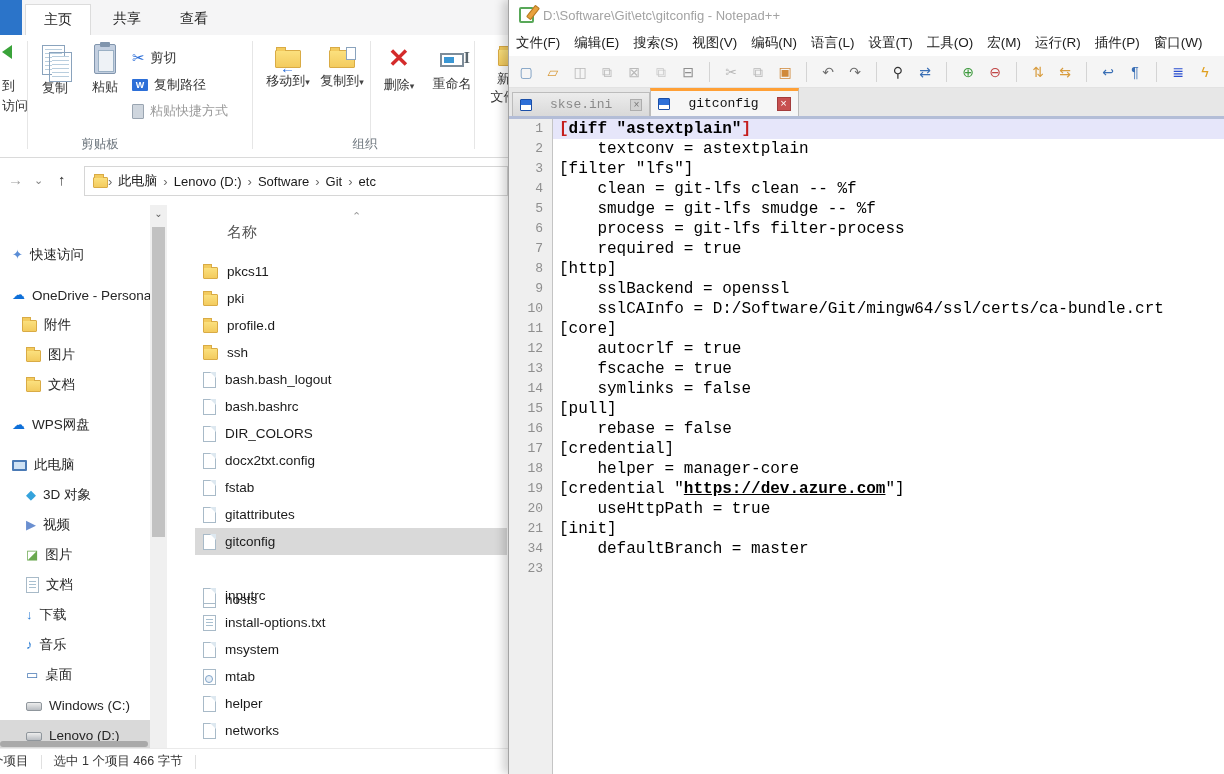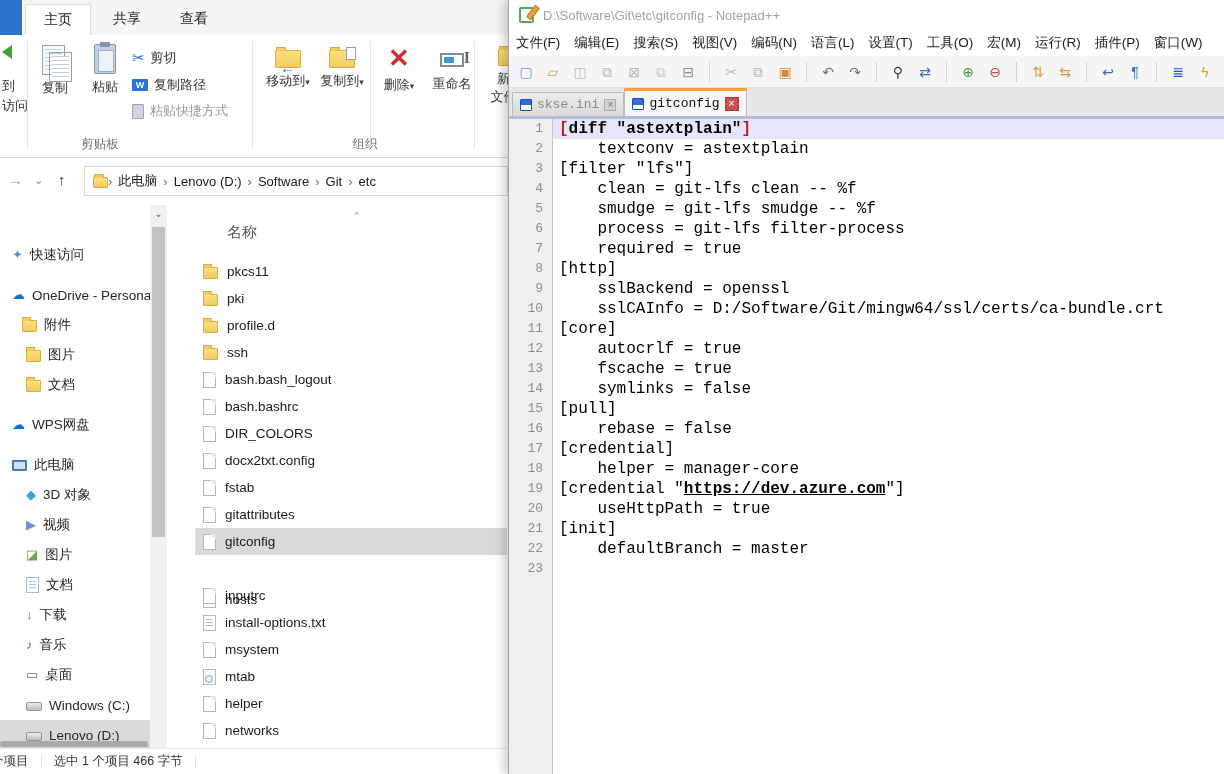--- a/index.html
+++ b/index.html
@@ -134,21 +134,21 @@
   .n-menu { position:absolute; left:0; top:30px; right:0; height:26px; background:#fff;
             display:flex; overflow:hidden; }
   .n-menu .mitem { padding:0 7px; line-height:26px; font-size:13.5px; color:#1c1c1c; white-space:nowrap; }
   .n-tbar { position:absolute; left:0; top:56px; right:0; height:32px; background:#f5f5f5;
             border-bottom:1px solid #e2e2e2; display:flex; align-items:center; padding-left:8px;
             gap:9px; overflow:hidden; }
   .tbi { flex:none; width:18px; height:18px; text-align:center; line-height:18px; font-size:14px; }
   .tbsep { flex:none; width:1px; height:20px; background:#d4d4d4; margin:0 3px; }
   .n-tabs { position:absolute; left:0; top:88px; right:0; height:28px; background:#e7e7e7;
             display:flex; align-items:flex-end; padding-left:3px; overflow:hidden; }
-  .ntab { flex:none; height:24px; display:flex; align-items:center; gap:5px; padding:0 7px;
+  .ntab { flex:none; height:24px; display:flex; align-items:center; gap:18px; padding:0 7px;
           background:linear-gradient(#ececec,#d9d9d9); border:1px solid #bcbcbc; border-bottom:none;
           font-family:"Liberation Mono",monospace; font-size:13px; color:#8a8a8a; }
   .ntab.active { height:28px; background:#f6f6f6; border-top:3px solid #ffa036; color:#111; }
   .flop { width:12px; height:12px; border:1px solid #1b4fa8; border-radius:1px;
           background:linear-gradient(#2d6fd8 0 55%, #fff 55% 100%); }
   .ntab .cls { width:12px; height:12px; line-height:11px; text-align:center; font-size:10px;
                color:#777; background:#d2d2d2; border:1px solid #adadad; }
   .ntab .cls:before { content:"×"; }
   .ntab.active .cls { background:#c75050; border-color:#a33c3c; color:#fff; width:14px; height:14px;
                       line-height:13px; font-size:11px; }
@@ -501,21 +501,21 @@
         <div>12</div>
         <div>13</div>
         <div>14</div>
         <div>15</div>
         <div>16</div>
         <div>17</div>
         <div>18</div>
         <div>19</div>
         <div>20</div>
         <div>21</div>
-        <div>22</div>
+        <div>34</div>
         <div>23</div>
       </div>
     <div class="codecol" id="code">
         <div class="crow hl"><span class="seg-rb">[</span><span class="seg-b">diff "astextplain"</span><span class="seg-rb">]</span></div>
         <div class="crow">    textconv = astextplain</div>
         <div class="crow">[filter "lfs"]</div>
         <div class="crow">    clean = git-lfs clean -- %f</div>
         <div class="crow">    smudge = git-lfs smudge -- %f</div>
         <div class="crow">    process = git-lfs filter-process</div>
         <div class="crow">    required = true</div>

